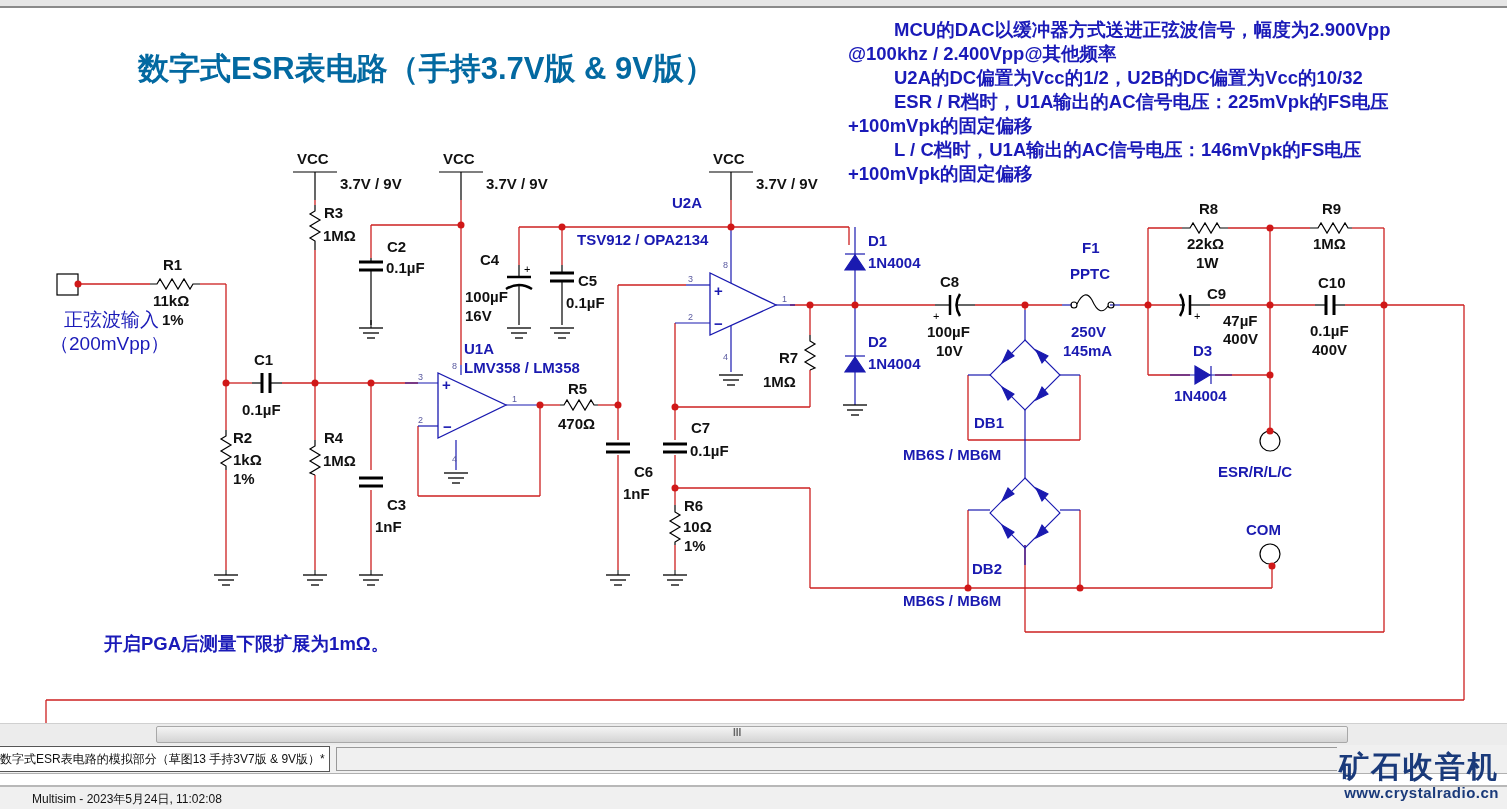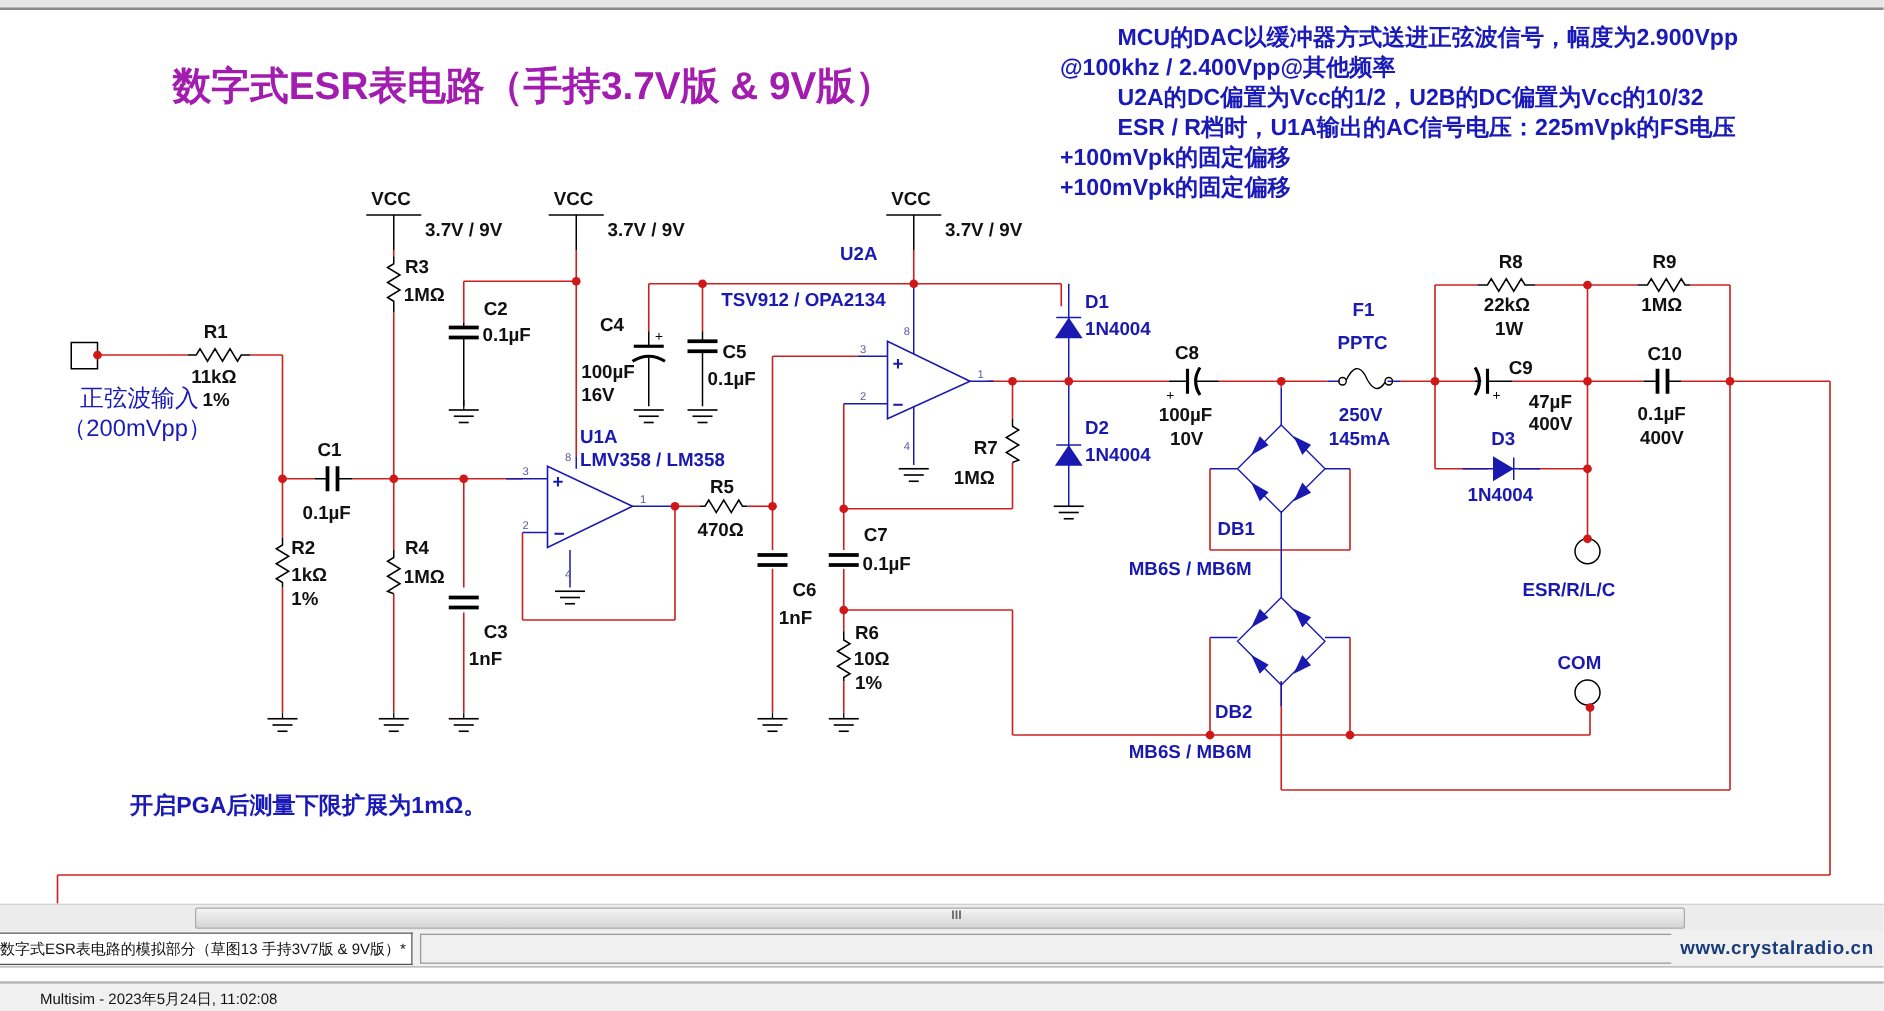--- a/index.html
+++ b/index.html
@@ -3,32 +3,32 @@
 <meta charset="utf-8">
 <style>
   html,body{margin:0;padding:0;}
   body{width:1507px;height:809px;overflow:hidden;background:#ffffff;font-family:"Liberation Sans","DejaVu Sans",sans-serif;position:relative;}
   .topbar{position:absolute;left:0;top:0;width:1507px;height:6px;background:#e6e6e6;border-bottom:2px solid #8a8a8a;}
   .canvas{position:absolute;left:0;top:8px;width:1507px;height:715px;background:#fff;}
   svg text{font-family:"Liberation Sans","DejaVu Sans",sans-serif;}
   .lbl{font-weight:bold;font-size:15px;fill:#111;}
   .blbl{font-weight:bold;font-size:15px;fill:#1a1ab0;}
   .pin{font-size:9px;fill:#5a5aa0;}
-  .title{position:absolute;left:138px;top:48px;font-size:31px;color:#a21caf;font-weight:bold;letter-spacing:0px;}
+  .title{position:absolute;left:138px;top:48px;font-size:31px;color:#0369a1;font-weight:bold;letter-spacing:0px;}
   .notes{position:absolute;left:848px;top:18px;width:650px;font-size:18.5px;line-height:24px;color:#1a1ab8;font-weight:bold;}
   .notes div{white-space:nowrap;}
   .notes .ind{padding-left:46px;}
   .input-label{position:absolute;left:6px;top:308px;font-size:19px;color:#1a1ab8;line-height:24px;margin-left:44px;}
   .input-label .l1{padding-left:14px;font-weight:normal;}
   .input-label .l2{font-weight:normal;}
   .bottom-note{position:absolute;left:104px;top:632px;font-size:18.5px;line-height:24px;color:#1a1ab8;font-weight:bold;}
   .bottom-note .ind{padding-left:46px;}
   .hscroll{position:absolute;left:0;top:723px;width:1507px;height:21px;background:#ececec;border-top:1px solid #d0d0d0;}
   .hscroll .thumb{position:absolute;left:156px;top:2px;width:1190px;height:15px;background:linear-gradient(#f4f4f4,#d4d4d4);border:1px solid #a8a8a8;border-radius:2px;}
-  .hscroll .grip{position:absolute;left:604px;top:0px;font-size:10px;color:#666;font-weight:bold;}
+  .hscroll .grip{position:absolute;left:576px;top:0px;font-size:10px;color:#666;font-weight:bold;}
   .tabbar{position:absolute;left:0;top:745px;width:1507px;height:28px;background:#f0f0f0;border-bottom:1px solid #b0b0b0;}
   .tab{position:absolute;left:0;top:1px;height:24px;padding:0 4px 0 0;background:#fff;border:1px solid #555;border-left:none;font-size:12px;line-height:24px;color:#111;}
   .tabfill{position:absolute;left:336px;top:2px;width:1000px;height:22px;border:1px solid #999;border-right:none;background:#f0f0f0;}
   .status{position:absolute;left:0;top:785px;width:1507px;height:24px;background:#f0f0f0;border-top:2px solid #b8b8b8;font-size:12px;line-height:24px;color:#111;}
   .status span{padding-left:32px;}
   .logo{position:absolute;right:8px;top:750px;text-align:right;}
   .logo .cn{font-size:30px;font-weight:bold;color:#1a3a7a;letter-spacing:2px;line-height:34px;}
   .logo .url{font-size:15px;font-weight:bold;color:#1a3a7a;line-height:18px;letter-spacing:0.5px;}
 </style>
 </head>
@@ -424,20 +424,21 @@
 </div>
 
 <div class="title">数字式ESR表电路（手持3.7V版 &amp; 9V版）</div>
 
 <div class="notes">
   <div class="ind">MCU的DAC以缓冲器方式送进正弦波信号，幅度为2.900Vpp</div>
   <div>@100khz / 2.400Vpp@其他频率</div>
   <div class="ind">U2A的DC偏置为Vcc的1/2，U2B的DC偏置为Vcc的10/32</div>
   <div class="ind">ESR / R档时，U1A输出的AC信号电压：225mVpk的FS电压</div>
   <div>+100mVpk的固定偏移</div>
+  <div class="ind">L / C档时，U1A输出的AC信号电压：146mVpk的FS电压</div>
   <div>+100mVpk的固定偏移</div>
 </div>
 
 <div class="input-label">
   <div class="l1">正弦波输入</div>
   <div class="l2">（200mVpp）</div>
 </div>
 
 <div class="bottom-note">
   <div>开启PGA后测量下限扩展为1mΩ。</div>
@@ -452,14 +453,15 @@
 <div class="tabbar">
   <div class="tab">数字式ESR表电路的模拟部分（草图13 手持3V7版 &amp; 9V版）*</div>
   <div class="tabfill"></div>
 </div>
 
 <div class="status">
   <span>Multisim  -  2023年5月24日, 11:02:08</span>
 </div>
 
 <div class="logo">
+  <div class="cn">矿石收音机</div>
   <div class="url">www.crystalradio.cn</div>
 </div>
 
 </body></html>

